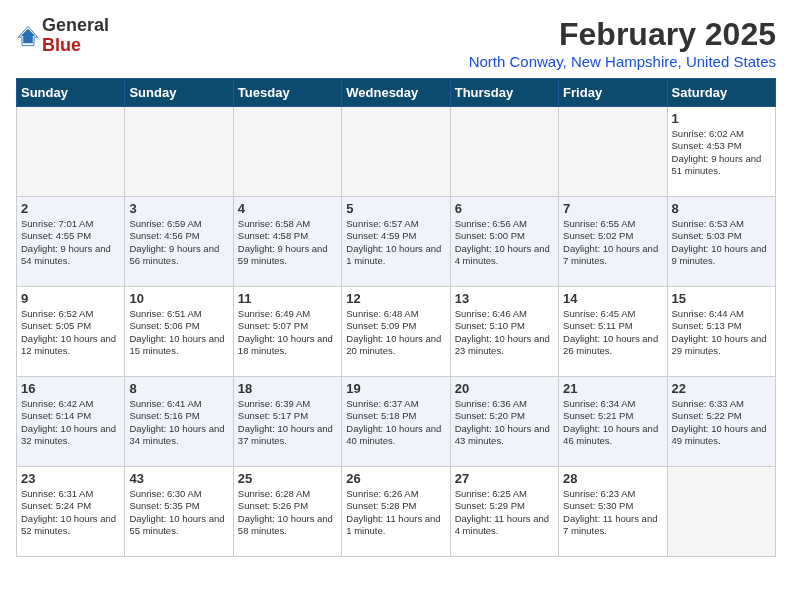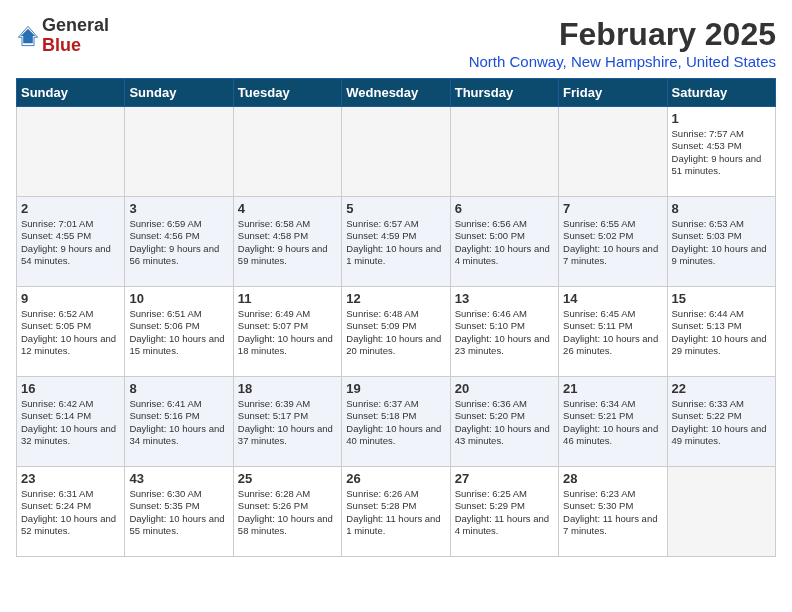--- a/index.html
+++ b/index.html
@@ -122,21 +122,21 @@
   <tbody id="calendar-body">
   <tr>
         <td class="empty"></td>
         <td class="empty"></td>
         <td class="empty"></td>
         <td class="empty"></td>
         <td class="empty"></td>
         <td class="empty"></td>
         <td>
           <span class="day-number">1</span>
-          <div class="day-info">Sunrise: 7:57 AM
+          <div class="day-info">Sunrise: 6:02 AM
 Sunset: 4:53 PM
 Daylight: 9 hours and 51 minutes.</div>
         </td>
       </tr>
       <tr class="row-shade">
         <td>
           <span class="day-number">2</span>
           <div class="day-info">Sunrise: 7:01 AM
 Sunset: 4:55 PM
 Daylight: 9 hours and 54 minutes.</div>

